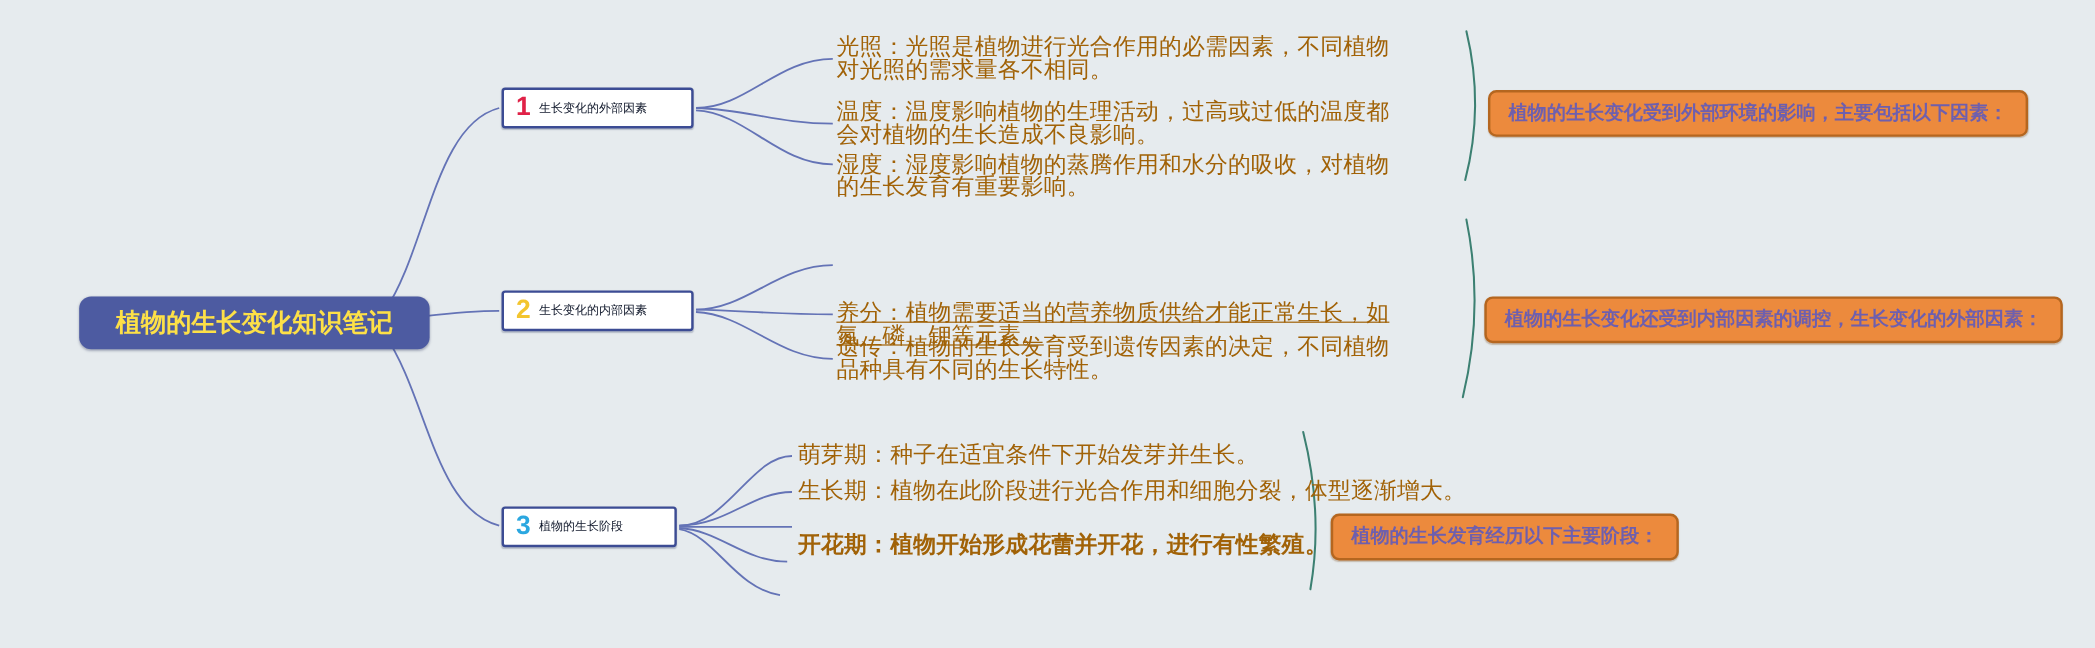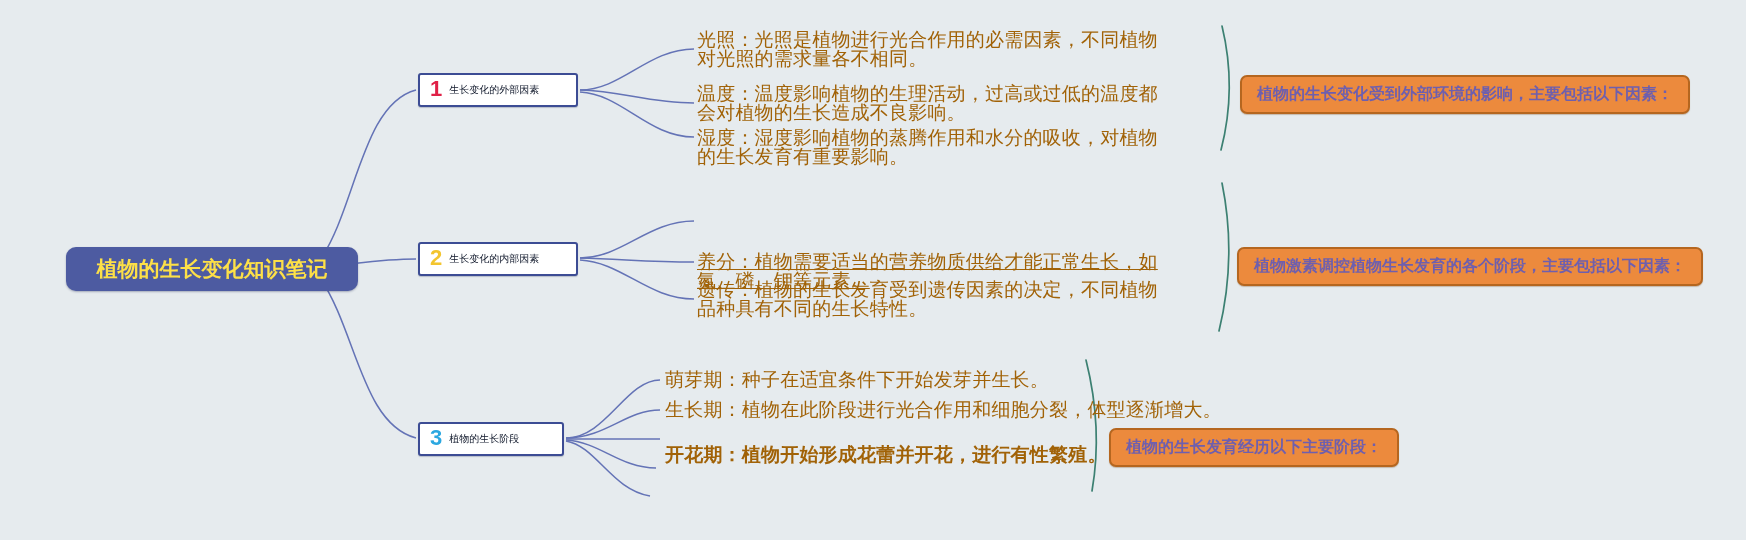--- a/index.html
+++ b/index.html
@@ -114,16 +114,16 @@
   <div class="item w" id="i-0-2">湿度：湿度影响植物的蒸腾作用和水分的吸收，对植物的生长发育有重要影响。</div>
 
   <div class="item w" id="i-1-1">养分：植物需要适当的营养物质供给才能正常生长，如氮、磷、钾等元素。</div>
   <div class="item w" id="i-1-2">遗传：植物的生长发育受到遗传因素的决定，不同植物品种具有不同的生长特性。</div>
 
   <div class="item nowrap" id="i-2-0">萌芽期：种子在适宜条件下开始发芽并生长。</div>
   <div class="item nowrap" id="i-2-1">生长期：植物在此阶段进行光合作用和细胞分裂，体型逐渐增大。</div>
   <div class="item nowrap" id="i-2-2">开花期：植物开始形成花蕾并开花，进行有性繁殖。</div>
 
   <div class="callout" id="callout-0">植物的生长变化受到外部环境的影响，主要包括以下因素：</div>
-  <div class="callout" id="callout-1">植物激素调控植物生长发育的各个阶段，主要包括以下因素：</div>
+  <div class="callout" id="callout-1">植物的生长变化还受到内部因素的调控，生长变化的外部因素：</div>
   <div class="callout" id="callout-2">植物的生长发育经历以下主要阶段：</div>
 
 </div>
 
 </body></html>

